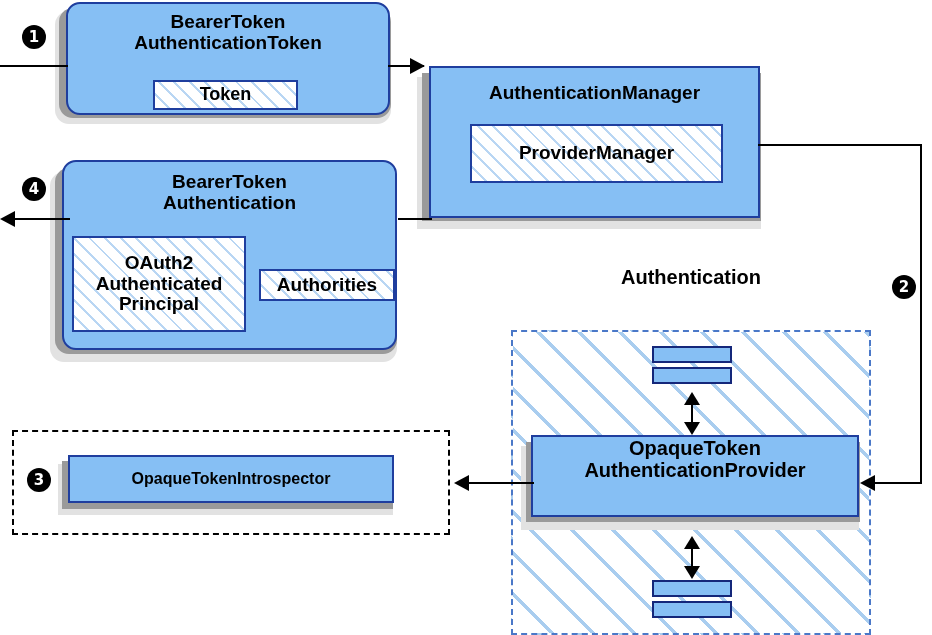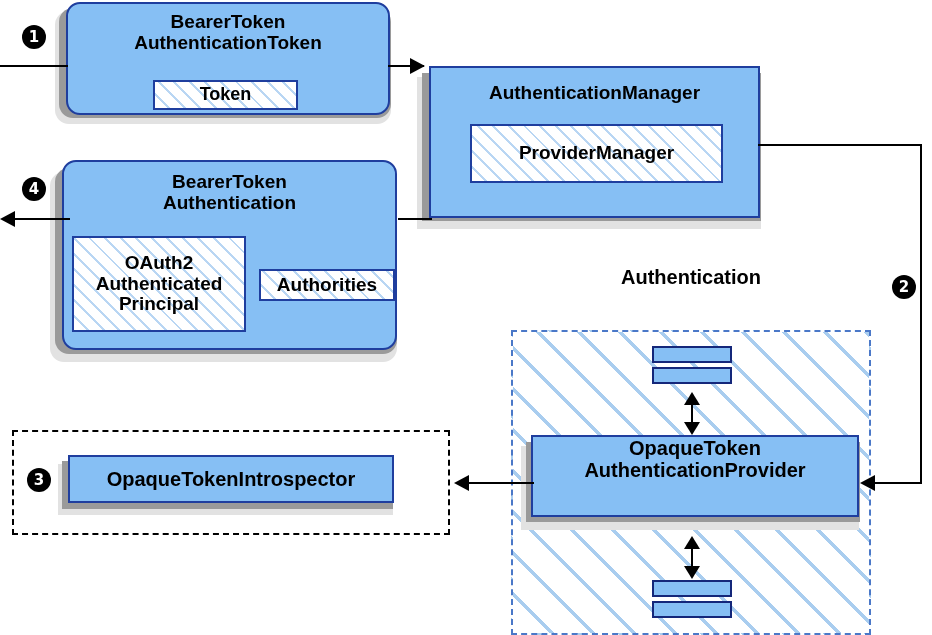--- a/index.html
+++ b/index.html
@@ -212,20 +212,20 @@
 
   <div class="hline" style="left:758px; top:144px; width:164px;"></div>
   <div class="vline" style="left:920px; top:144px; height:340px;"></div>
   <div class="hline" style="left:872px; top:482px; width:50px;"></div>
   <div class="arrow-l" style="left:860px; top:475px;"></div>
 
   <div class="dashed-plain" style="left:12px; top:430px; width:438px; height:105px;"></div>
 
   <div class="shadow-light" style="left:58px; top:464px; width:335px; height:51px;"></div>
   <div class="shadow-dark" style="left:62px; top:461px; width:331px; height:48px;"></div>
-  <div class="node" style="left:68px; top:455px; width:326px; height:48px; font-size:20px; justify-content:center;">
+  <div class="node" style="left:68px; top:455px; width:326px; height:48px; font-size:16px; justify-content:center;">
     <div class="node-title">OpaqueTokenIntrospector</div>
   </div>
 
   <div class="hline" style="left:466px; top:482px; width:68px;"></div>
   <div class="arrow-l" style="left:454px; top:475px;"></div>
 
 </div>
 
 </body></html>

